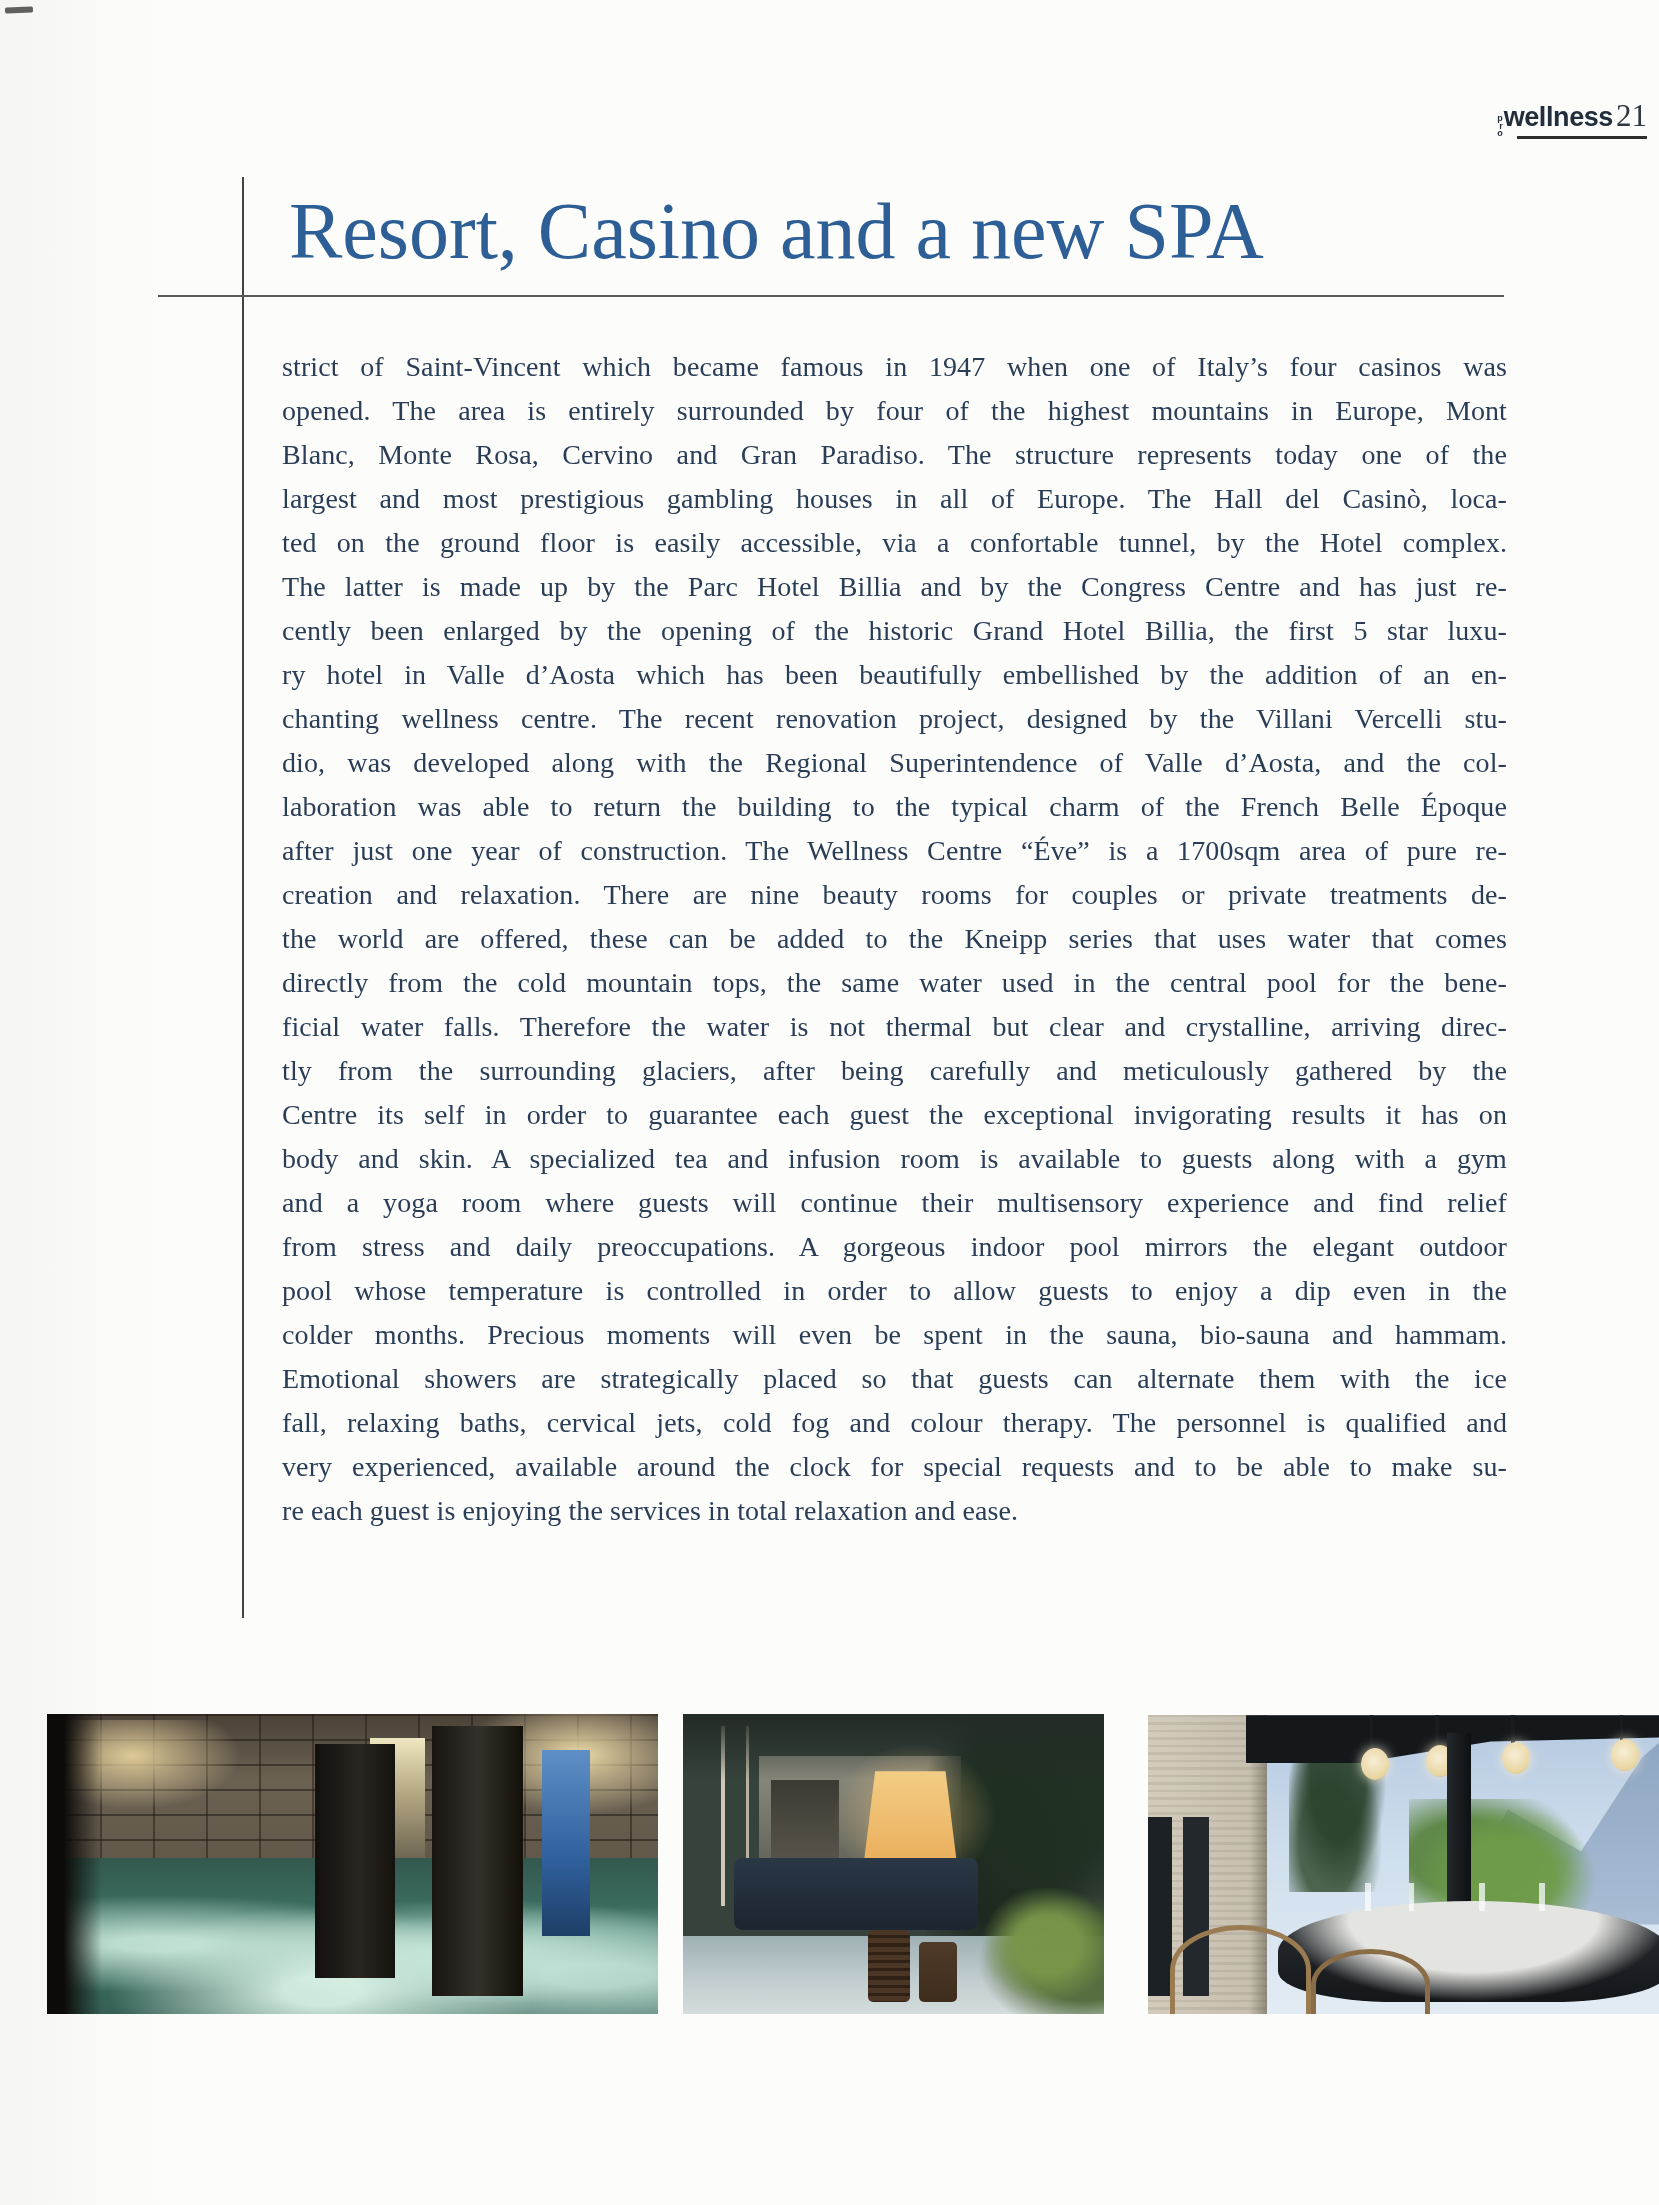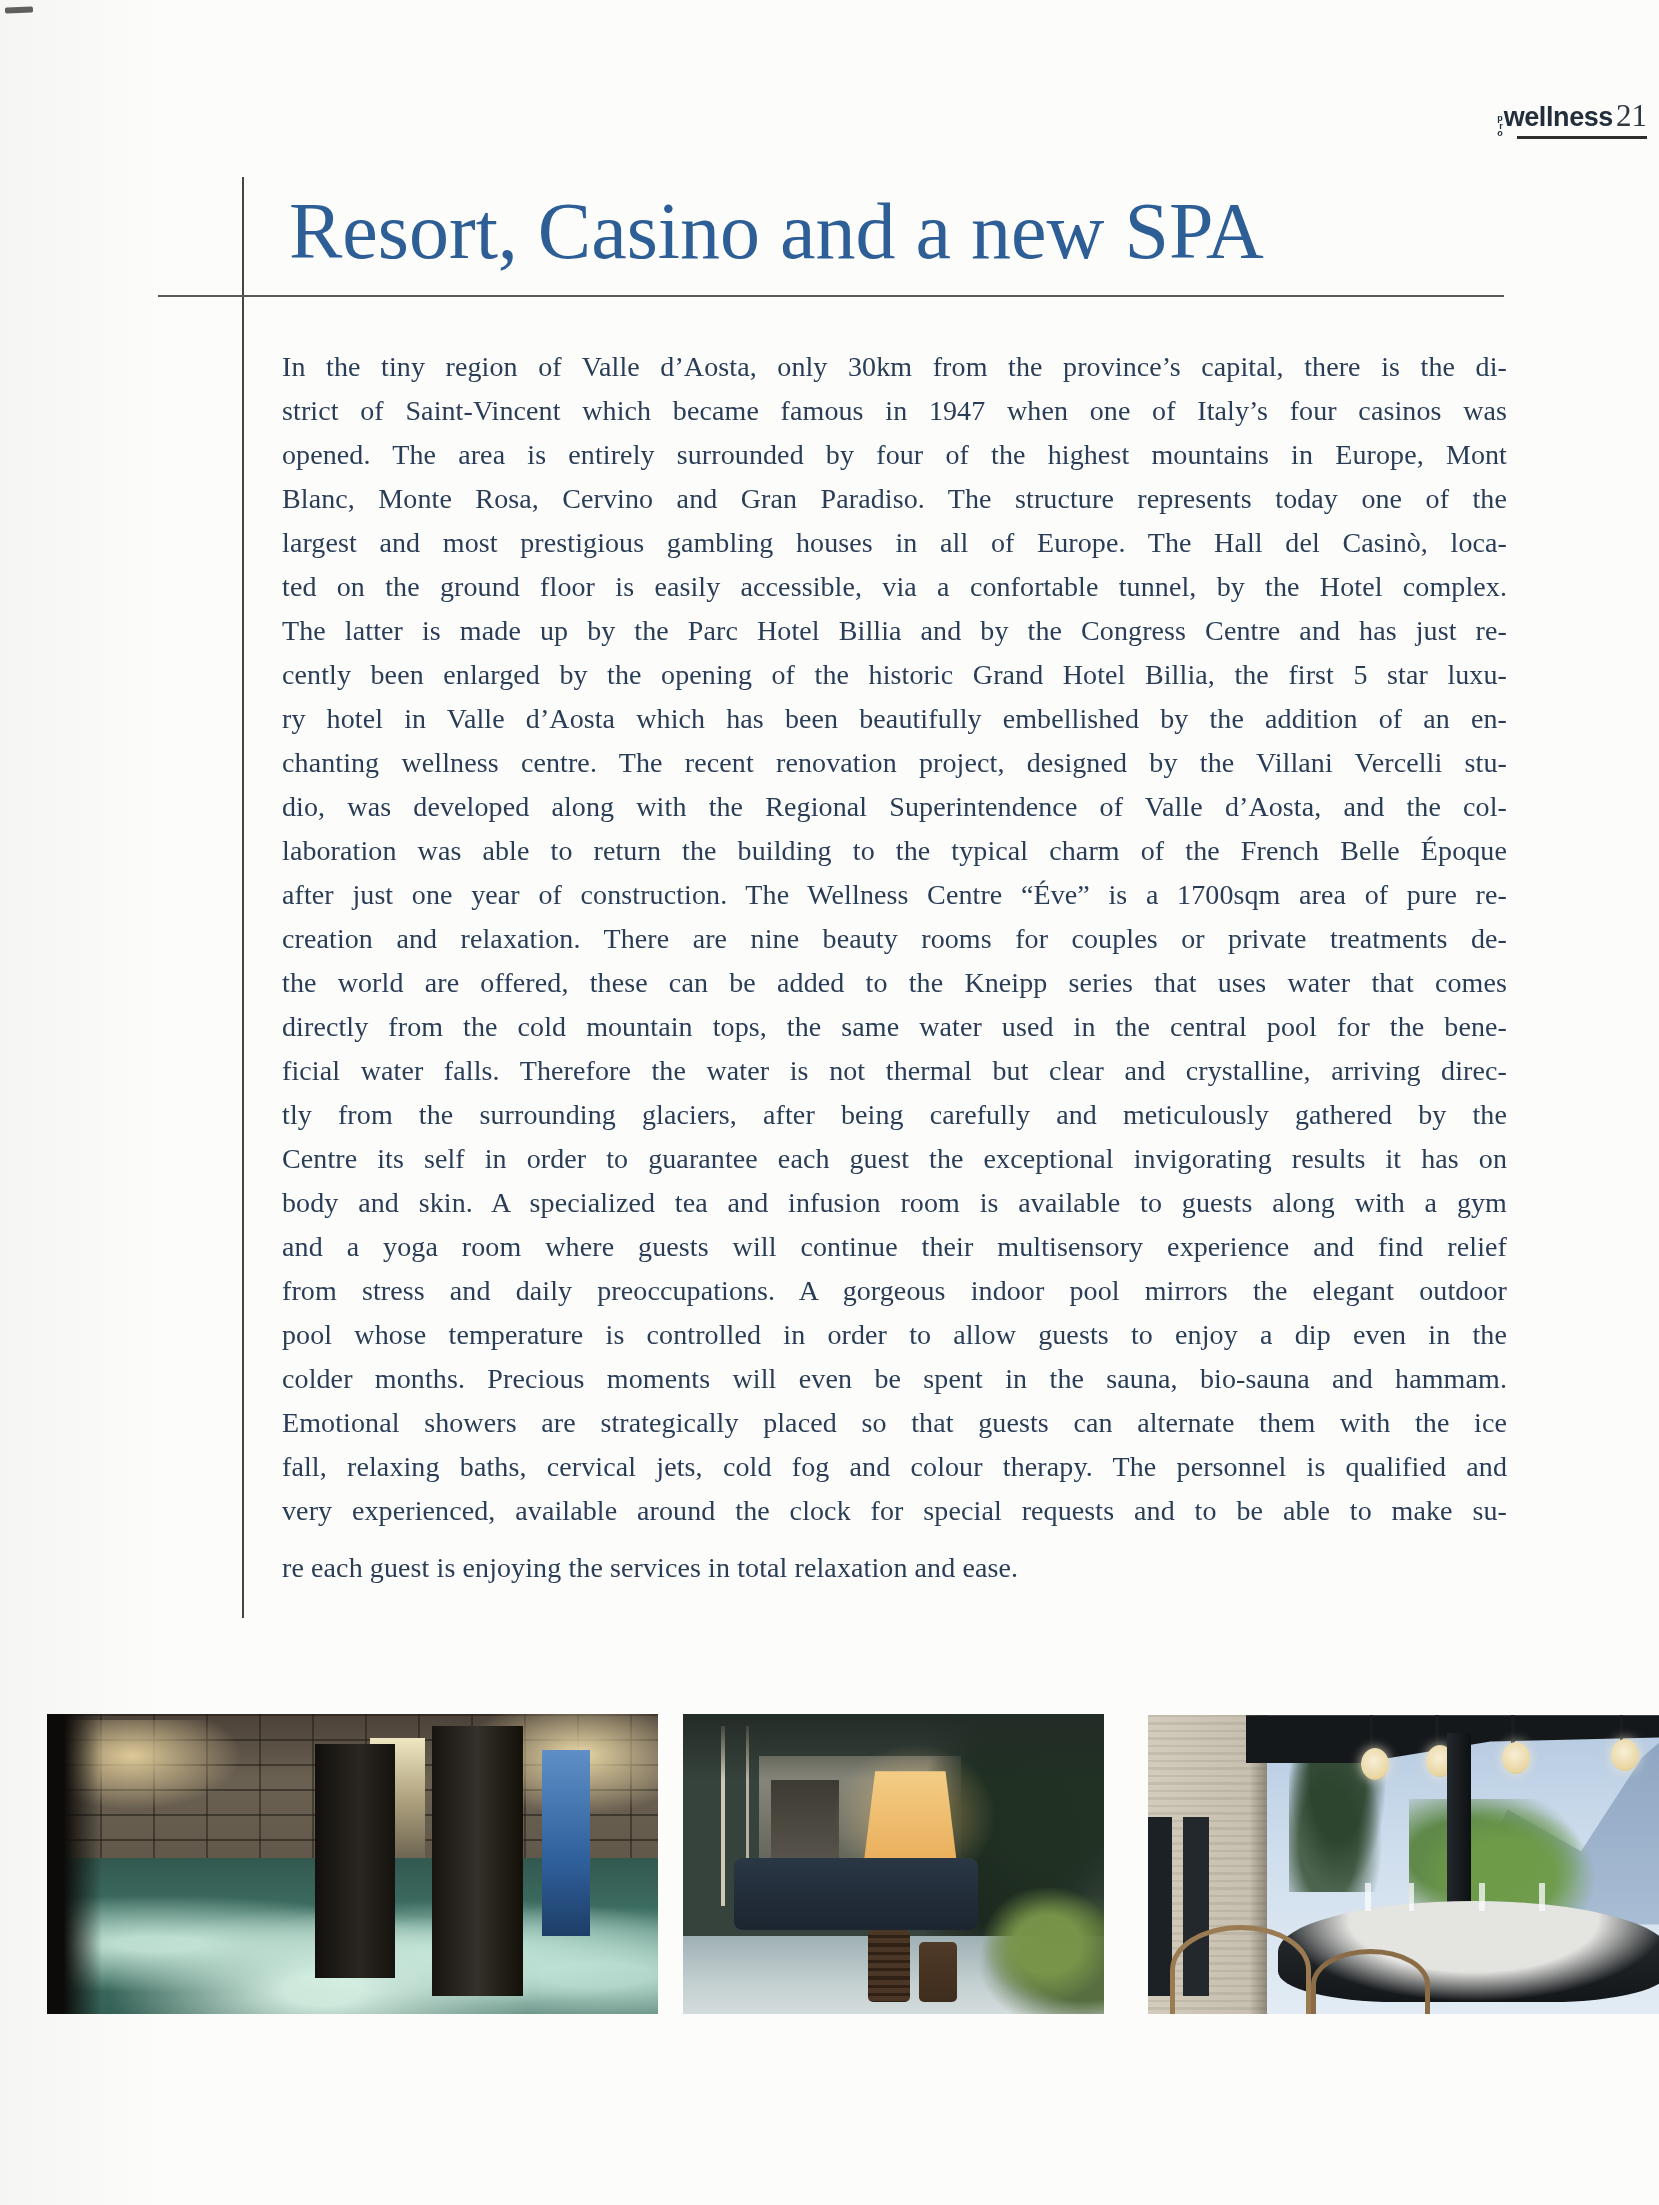--- a/index.html
+++ b/index.html
@@ -62,21 +62,21 @@
     background: #5a5a58;
   }
 
   
   .article-body {
     position: absolute; left: 282px; top: 345px; width: 1225px;
     font-size: 28px; line-height: 44px; color: #2a3d56;
     letter-spacing: 0.1px;
   }
   .article-line { text-align: justify; text-align-last: justify; white-space: nowrap; }
-  .article-line.last { text-align-last: left; margin-top: 13px; }
+  .article-line.last { text-align-last: left; }
 
   
   .photo { position: absolute; top: 1701px; height: 300px; overflow: hidden; background: #222; }
   .photo * { position: absolute; }
 
   
   #photo-pool { left: 6.6px; width: 611px; background: #171512; }
   .pool-wall {
     left: 0; top: 0; width: 100%; height: 62%;
     background:
@@ -262,21 +262,20 @@
       <span>o</span>
     </span><span class="mag-name">wellness</span><span class="page-number">21</span>
   </div>
   <div class="header-rule"></div>
 
   <div class="vertical-rule"></div>
   <h1 class="article-title">Resort, Casino and a new SPA</h1>
   <div class="title-rule"></div>
 
   <div class="article-body">
-      <div class="article-line">In the tiny region of Valle d’Aosta, only 30km from the province’s capital, there is the di-</div>
       <div class="article-line">strict of Saint-Vincent which became famous in 1947 when one of Italy’s four casinos was</div>
       <div class="article-line">opened. The area is entirely surrounded by four of the highest mountains in Europe, Mont</div>
       <div class="article-line">Blanc, Monte Rosa, Cervino and Gran Paradiso. The structure represents today one of the</div>
       <div class="article-line">largest and most prestigious gambling houses in all of Europe. The Hall del Casinò, loca-</div>
       <div class="article-line">ted on the ground floor is easily accessible, via a confortable tunnel, by the Hotel complex.</div>
       <div class="article-line">The latter is made up by the Parc Hotel Billia and by the Congress Centre and has just re-</div>
       <div class="article-line">cently been enlarged by the opening of the historic Grand Hotel Billia, the first 5 star luxu-</div>
       <div class="article-line">ry hotel in Valle d’Aosta which has been beautifully embellished by the addition of an en-</div>
       <div class="article-line">chanting wellness centre. The recent renovation project, designed by the Villani Vercelli stu-</div>
       <div class="article-line">dio, was developed along with the Regional Superintendence of Valle d’Aosta, and the col-</div>

